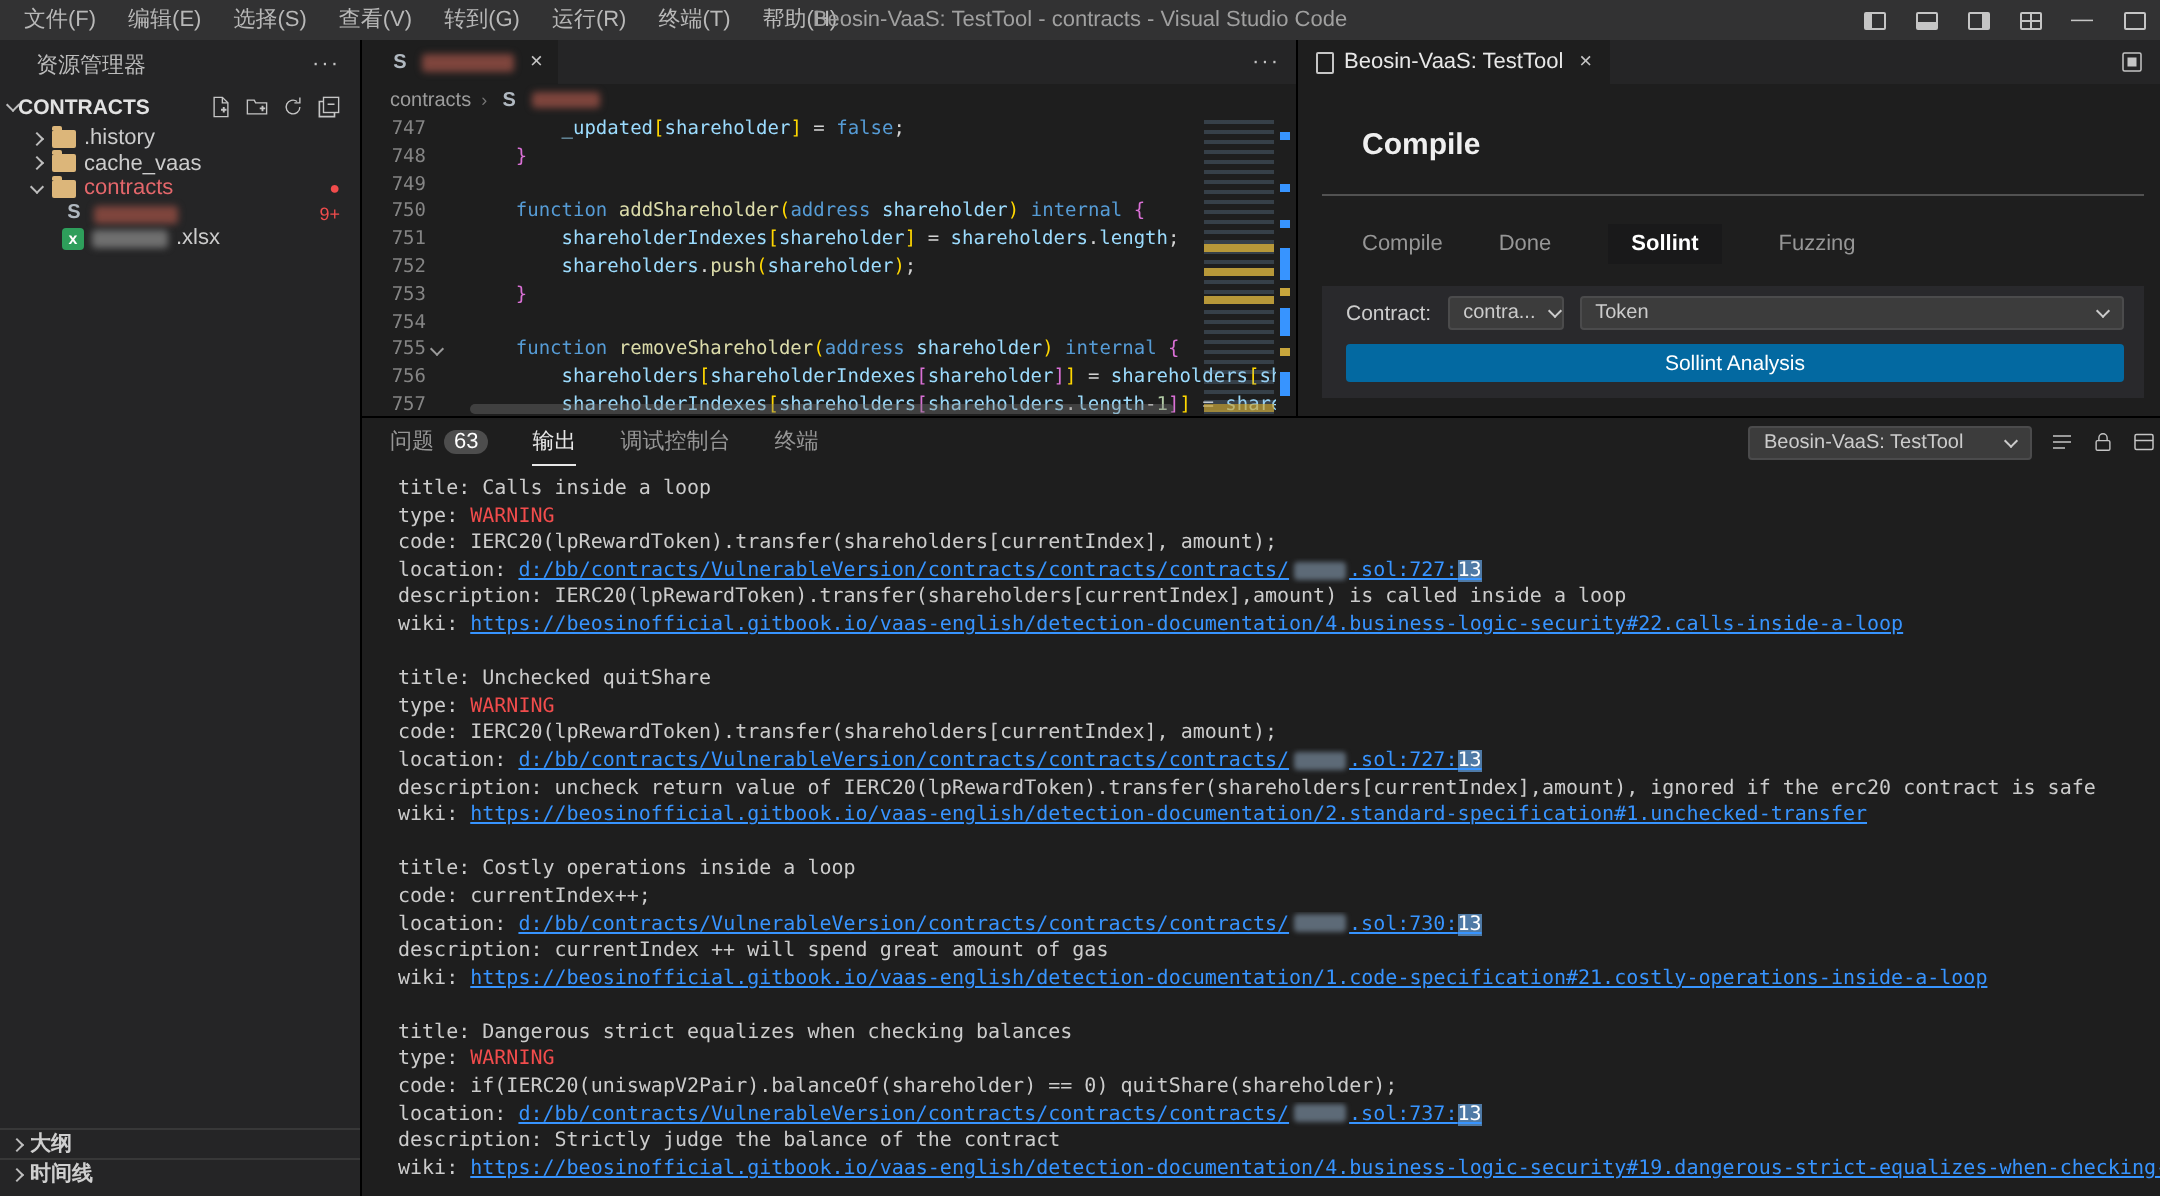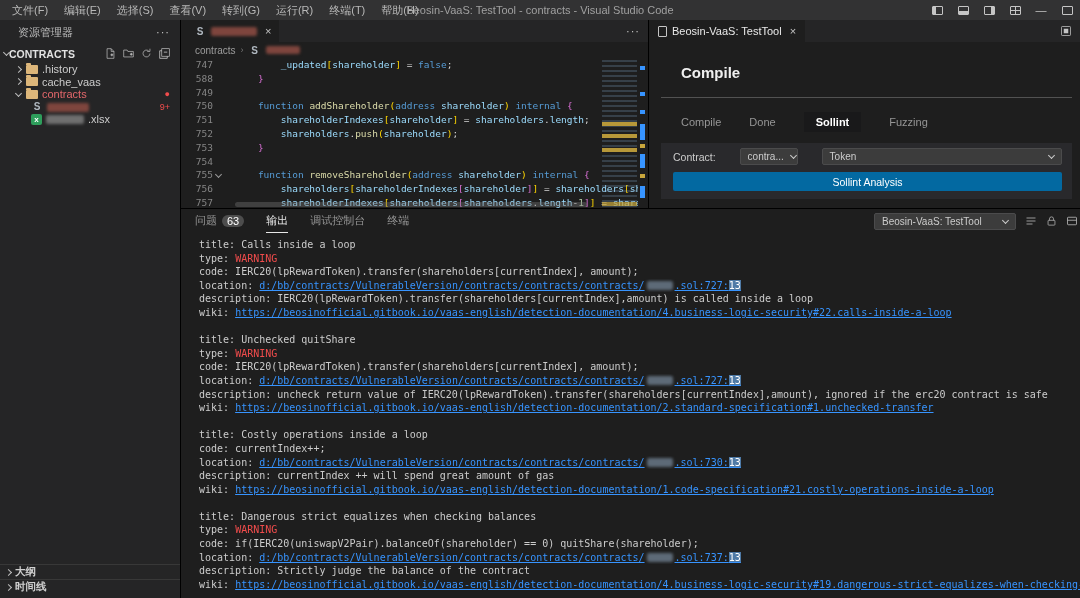--- a/index.html
+++ b/index.html
@@ -81,21 +81,21 @@
   .webview-group{flex:1;display:flex;flex-direction:column;background:#1e1e1e;min-width:0}
   .wv-tab{display:flex;align-items:center;gap:5px;padding:0 9px;background:#1e1e1e;color:#e8e8e8}
   .fileicon{width:9px;height:11px;border:1px solid #c5c5c5;border-radius:1px;position:relative}
   .wv-content{flex:1;padding:12px 12px 0 32px;position:relative;overflow:hidden}
   .wv-heading{font-size:15px;color:#efefef;font-weight:bold;margin:10px 0 16px}
   .wv-hr{border:none;border-top:1px solid #525252;margin:0 -4px 14px -20px}
   .wv-tabs{display:flex;gap:28px;font-size:11px;color:#969696;margin-bottom:11px;align-items:center}
   .wv-tabitem{cursor:pointer;padding:4px 0}
   .wv-tabitem.active{color:#fff;font-weight:bold;background:#19191a;padding:4px 12px}
   .wv-box{background:#29292c;margin:0 -4px 0 -20px;padding:5px 10px 8px 12px}
-  .contract-row{display:flex;align-items:center;gap:24px;font-size:10.5px;color:#ccc}
+  .contract-row{display:flex;align-items:center;gap:8px;font-size:10.5px;color:#ccc}
   .select{background:#3c3c3c;border:1px solid #4b4b4c;border-radius:2px;height:17px;display:flex;align-items:center;padding:0 7px;gap:7px;color:#ccc;font-size:10px;cursor:pointer}
   .select .chev{border-color:#ccc;margin-top:-2px}
   .select.small{width:58px;justify-content:space-between}
   .select.wide{flex:1;justify-content:space-between}
   .analysis-btn{margin-top:7px;height:19px;width:100%;background:#0369a1;color:#fff;font-size:10.5px;display:flex;align-items:center;justify-content:center;border-radius:2px;border:none;cursor:pointer;font-family:inherit}
 
   
   .panel{flex:1;border-top:1px solid #000;overflow:hidden;background:#1e1e1e;display:flex;flex-direction:column;min-width:0}
   .panel-tabs{height:24px;flex:none;display:flex;align-items:stretch;padding-left:14px;font-size:11px;color:#969696}
   .panel-tab{display:flex;gap:5px;align-items:center;margin-right:22px;cursor:pointer;border-bottom:1px solid transparent}
@@ -231,21 +231,21 @@
         </div>
         <div class="breadcrumb">
           <span>contracts</span>
           <span class="crumb-sep">›</span>
           <span class="sicon" style="margin-left:0">S</span>
           <span class="redact red" style="width:34px;height:8px"></span>
         </div>
         <div class="code-area">
           <div id="code">
               <div class="code-line"><span class="gutter">747</span><span class="foldcol"></span><span class="code-text"><span class="tk-p">        </span><span class="tk-v">_updated</span><span class="tk-b">[</span><span class="tk-v">shareholder</span><span class="tk-b">]</span><span class="tk-p"> = </span><span class="tk-k">false</span><span class="tk-p">;</span></span></div>
-              <div class="code-line"><span class="gutter">588</span><span class="foldcol"></span><span class="code-text"><span class="tk-p">    </span><span class="tk-m">}</span></span></div>
+              <div class="code-line"><span class="gutter">748</span><span class="foldcol"></span><span class="code-text"><span class="tk-p">    </span><span class="tk-m">}</span></span></div>
               <div class="code-line"><span class="gutter">749</span><span class="foldcol"></span><span class="code-text"></span></div>
               <div class="code-line"><span class="gutter">750</span><span class="foldcol"></span><span class="code-text"><span class="tk-p">    </span><span class="tk-k">function</span><span class="tk-p"> </span><span class="tk-f">addShareholder</span><span class="tk-b">(</span><span class="tk-k">address</span><span class="tk-p"> </span><span class="tk-v">shareholder</span><span class="tk-b">)</span><span class="tk-p"> </span><span class="tk-k">internal</span><span class="tk-p"> </span><span class="tk-m">{</span></span></div>
               <div class="code-line"><span class="gutter">751</span><span class="foldcol"></span><span class="code-text"><span class="tk-p">        </span><span class="tk-v">shareholderIndexes</span><span class="tk-b">[</span><span class="tk-v">shareholder</span><span class="tk-b">]</span><span class="tk-p"> = </span><span class="tk-v">shareholders</span><span class="tk-p">.</span><span class="tk-v">length</span><span class="tk-p">;</span></span></div>
               <div class="code-line"><span class="gutter">752</span><span class="foldcol"></span><span class="code-text"><span class="tk-p">        </span><span class="tk-v">shareholders</span><span class="tk-p">.</span><span class="tk-f">push</span><span class="tk-b">(</span><span class="tk-v">shareholder</span><span class="tk-b">)</span><span class="tk-p">;</span></span></div>
               <div class="code-line"><span class="gutter">753</span><span class="foldcol"></span><span class="code-text"><span class="tk-p">    </span><span class="tk-m">}</span></span></div>
               <div class="code-line"><span class="gutter">754</span><span class="foldcol"></span><span class="code-text"></span></div>
               <div class="code-line"><span class="gutter">755</span><span class="foldcol"><span class="chev down"></span></span><span class="code-text"><span class="tk-p">    </span><span class="tk-k">function</span><span class="tk-p"> </span><span class="tk-f">removeShareholder</span><span class="tk-b">(</span><span class="tk-k">address</span><span class="tk-p"> </span><span class="tk-v">shareholder</span><span class="tk-b">)</span><span class="tk-p"> </span><span class="tk-k">internal</span><span class="tk-p"> </span><span class="tk-m">{</span></span></div>
               <div class="code-line"><span class="gutter">756</span><span class="foldcol"></span><span class="code-text"><span class="tk-p">        </span><span class="tk-v">shareholders</span><span class="tk-b">[</span><span class="tk-v">shareholderIndexes</span><span class="tk-m">[</span><span class="tk-v">shareholder</span><span class="tk-m">]</span><span class="tk-b">]</span><span class="tk-p"> = </span><span class="tk-v">shareholders</span><span class="tk-b">[</span><span class="tk-v">shareholders</span></span></div>
               <div class="code-line"><span class="gutter">757</span><span class="foldcol"></span><span class="code-text"><span class="tk-p">        </span><span class="tk-v">shareholderIndexes</span><span class="tk-b">[</span><span class="tk-v">shareholders</span><span class="tk-m">[</span><span class="tk-v">shareholders</span><span class="tk-p">.</span><span class="tk-v">length</span><span class="tk-p">-</span><span class="tk-n">1</span><span class="tk-m">]</span><span class="tk-b">]</span><span class="tk-p"> = </span><span class="tk-v">shareholderIndexes</span></span></div>
             </div>

